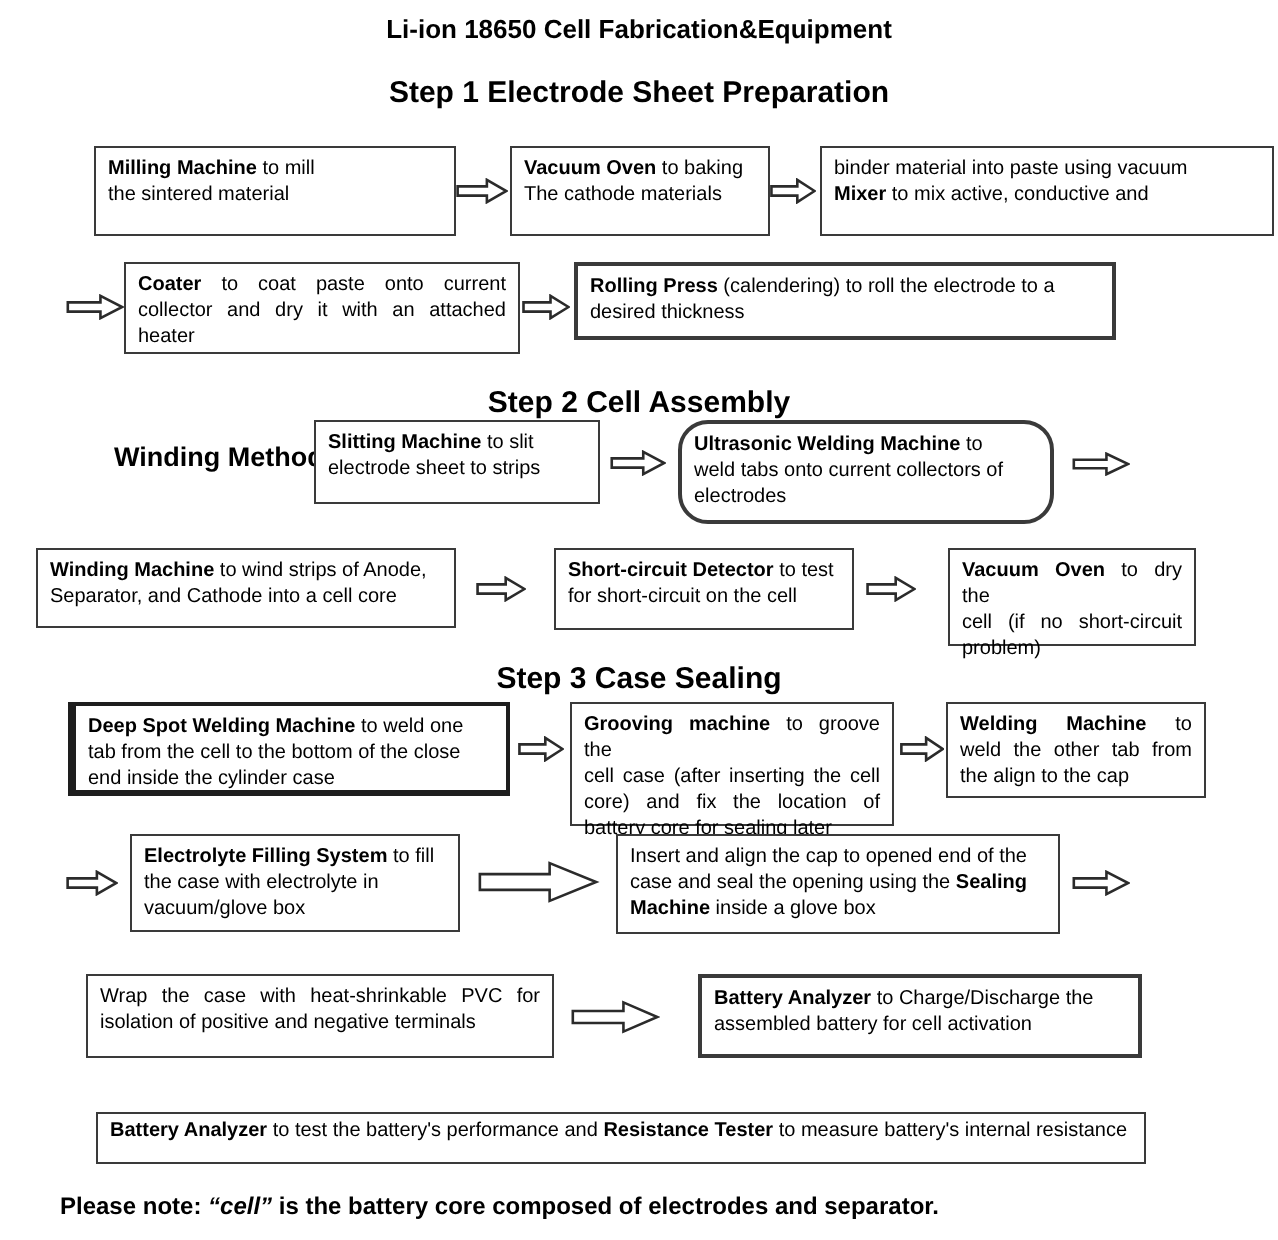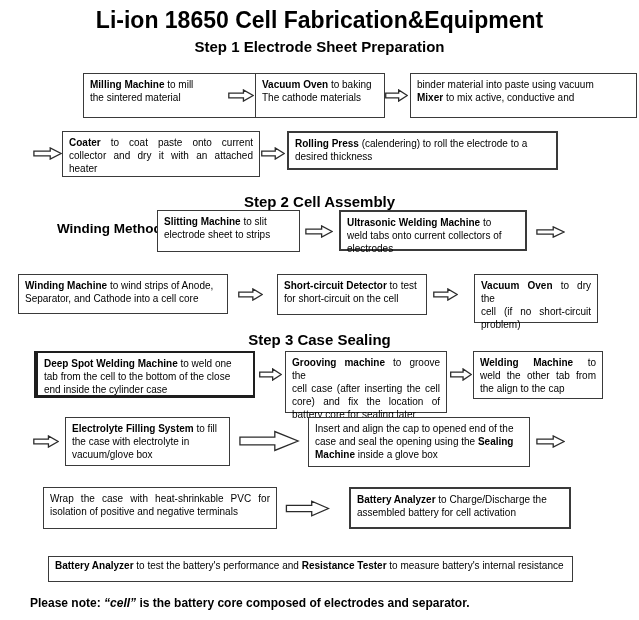--- a/index.html
+++ b/index.html
@@ -1,21 +1,21 @@
 <!DOCTYPE html>
 <html><head>
 <meta charset="utf-8">
 <style>
   html,body{margin:0;padding:0;background:#fff;}
   #canvas{
     position:relative;width:639px;height:620px;background:#ffffff;
     font-family:"Liberation Sans","DejaVu Sans",sans-serif;color:#000;overflow:hidden;
   }
   .title{position:absolute;left:0;right:0;top:7px;text-align:center;
-         font-size:23px;font-weight:bold;letter-spacing:0;}
+         font-size:13px;font-weight:bold;letter-spacing:0;}
   .stepheading{position:absolute;left:0;right:0;text-align:center;
          font-size:15px;font-weight:bold;}
   .sidelabel{position:absolute;font-size:13.5px;font-weight:bold;}
   .box{
     position:absolute;background:#fff;border:1.5px solid #3a3a3a;
     font-size:10px;line-height:13px;padding:4px 6px;box-sizing:border-box;
   }
   .box .bline{white-space:nowrap;}
   .box.justify .bline:not(:last-child){
     white-space:normal;text-align:justify;text-align-last:justify;word-spacing:1px;
@@ -30,21 +30,21 @@
 </style>
 </head>
 <body>
 
 <div id="canvas">
 
   <div class="title">Li-ion 18650 Cell Fabrication&amp;Equipment</div>
 
   <div class="stepheading" style="top:38px;">Step 1 Electrode Sheet Preparation</div>
 
-  <div class="box" style="left:47px;top:73px;width:181px;height:45px;margin-left:36px;">
+  <div class="box" style="left:47px;top:73px;width:181px;height:45px;">
       <div class="bline"><span class="b">Milling Machine</span><span> to mill</span></div>
       <div class="bline"><span>the sintered material</span></div>
     </div>
   <div class="arrow" style="left:228px;top:89px;width:26px;height:13px;">
     <svg viewBox="0 0 32 14" preserveAspectRatio="none">
         <path d="M1 4.5 H19 V1 L31 7 L19 13 V9.5 H1 Z" fill="#fff" stroke="#2b2b2b" stroke-width="1.3" vector-effect="non-scaling-stroke"></path>
       </svg>
   </div>
   <div class="box" style="left:255px;top:73px;width:130px;height:45px;">
       <div class="bline"><span class="b">Vacuum Oven</span><span> to baking</span></div>
@@ -85,21 +85,21 @@
   <div class="sidelabel" style="left:57px;top:221px;">Winding Method</div>
   <div class="box" style="left:157px;top:210px;width:143px;height:42px;">
       <div class="bline"><span class="b">Slitting Machine</span><span> to slit</span></div>
       <div class="bline"><span>electrode sheet to strips</span></div>
     </div>
   <div class="arrow" style="left:305px;top:225px;width:28px;height:13px;">
     <svg viewBox="0 0 32 14" preserveAspectRatio="none">
         <path d="M1 4.5 H19 V1 L31 7 L19 13 V9.5 H1 Z" fill="#fff" stroke="#2b2b2b" stroke-width="1.3" vector-effect="non-scaling-stroke"></path>
       </svg>
   </div>
-  <div class="box thick" style="left:339px;top:210px;width:188px;height:41px;">
+  <div class="box thick" style="left:339px;top:210px;width:188px;height:52px;border-radius:15px;">
       <div class="bline"><span class="b">Ultrasonic Welding Machine</span><span> to</span></div>
       <div class="bline"><span>weld tabs onto current collectors of</span></div>
       <div class="bline"><span>electrodes</span></div>
     </div>
   <div class="arrow" style="left:536px;top:226px;width:29px;height:12px;">
     <svg viewBox="0 0 32 14" preserveAspectRatio="none">
         <path d="M1 4.5 H19 V1 L31 7 L19 13 V9.5 H1 Z" fill="#fff" stroke="#2b2b2b" stroke-width="1.3" vector-effect="non-scaling-stroke"></path>
       </svg>
   </div>
 

